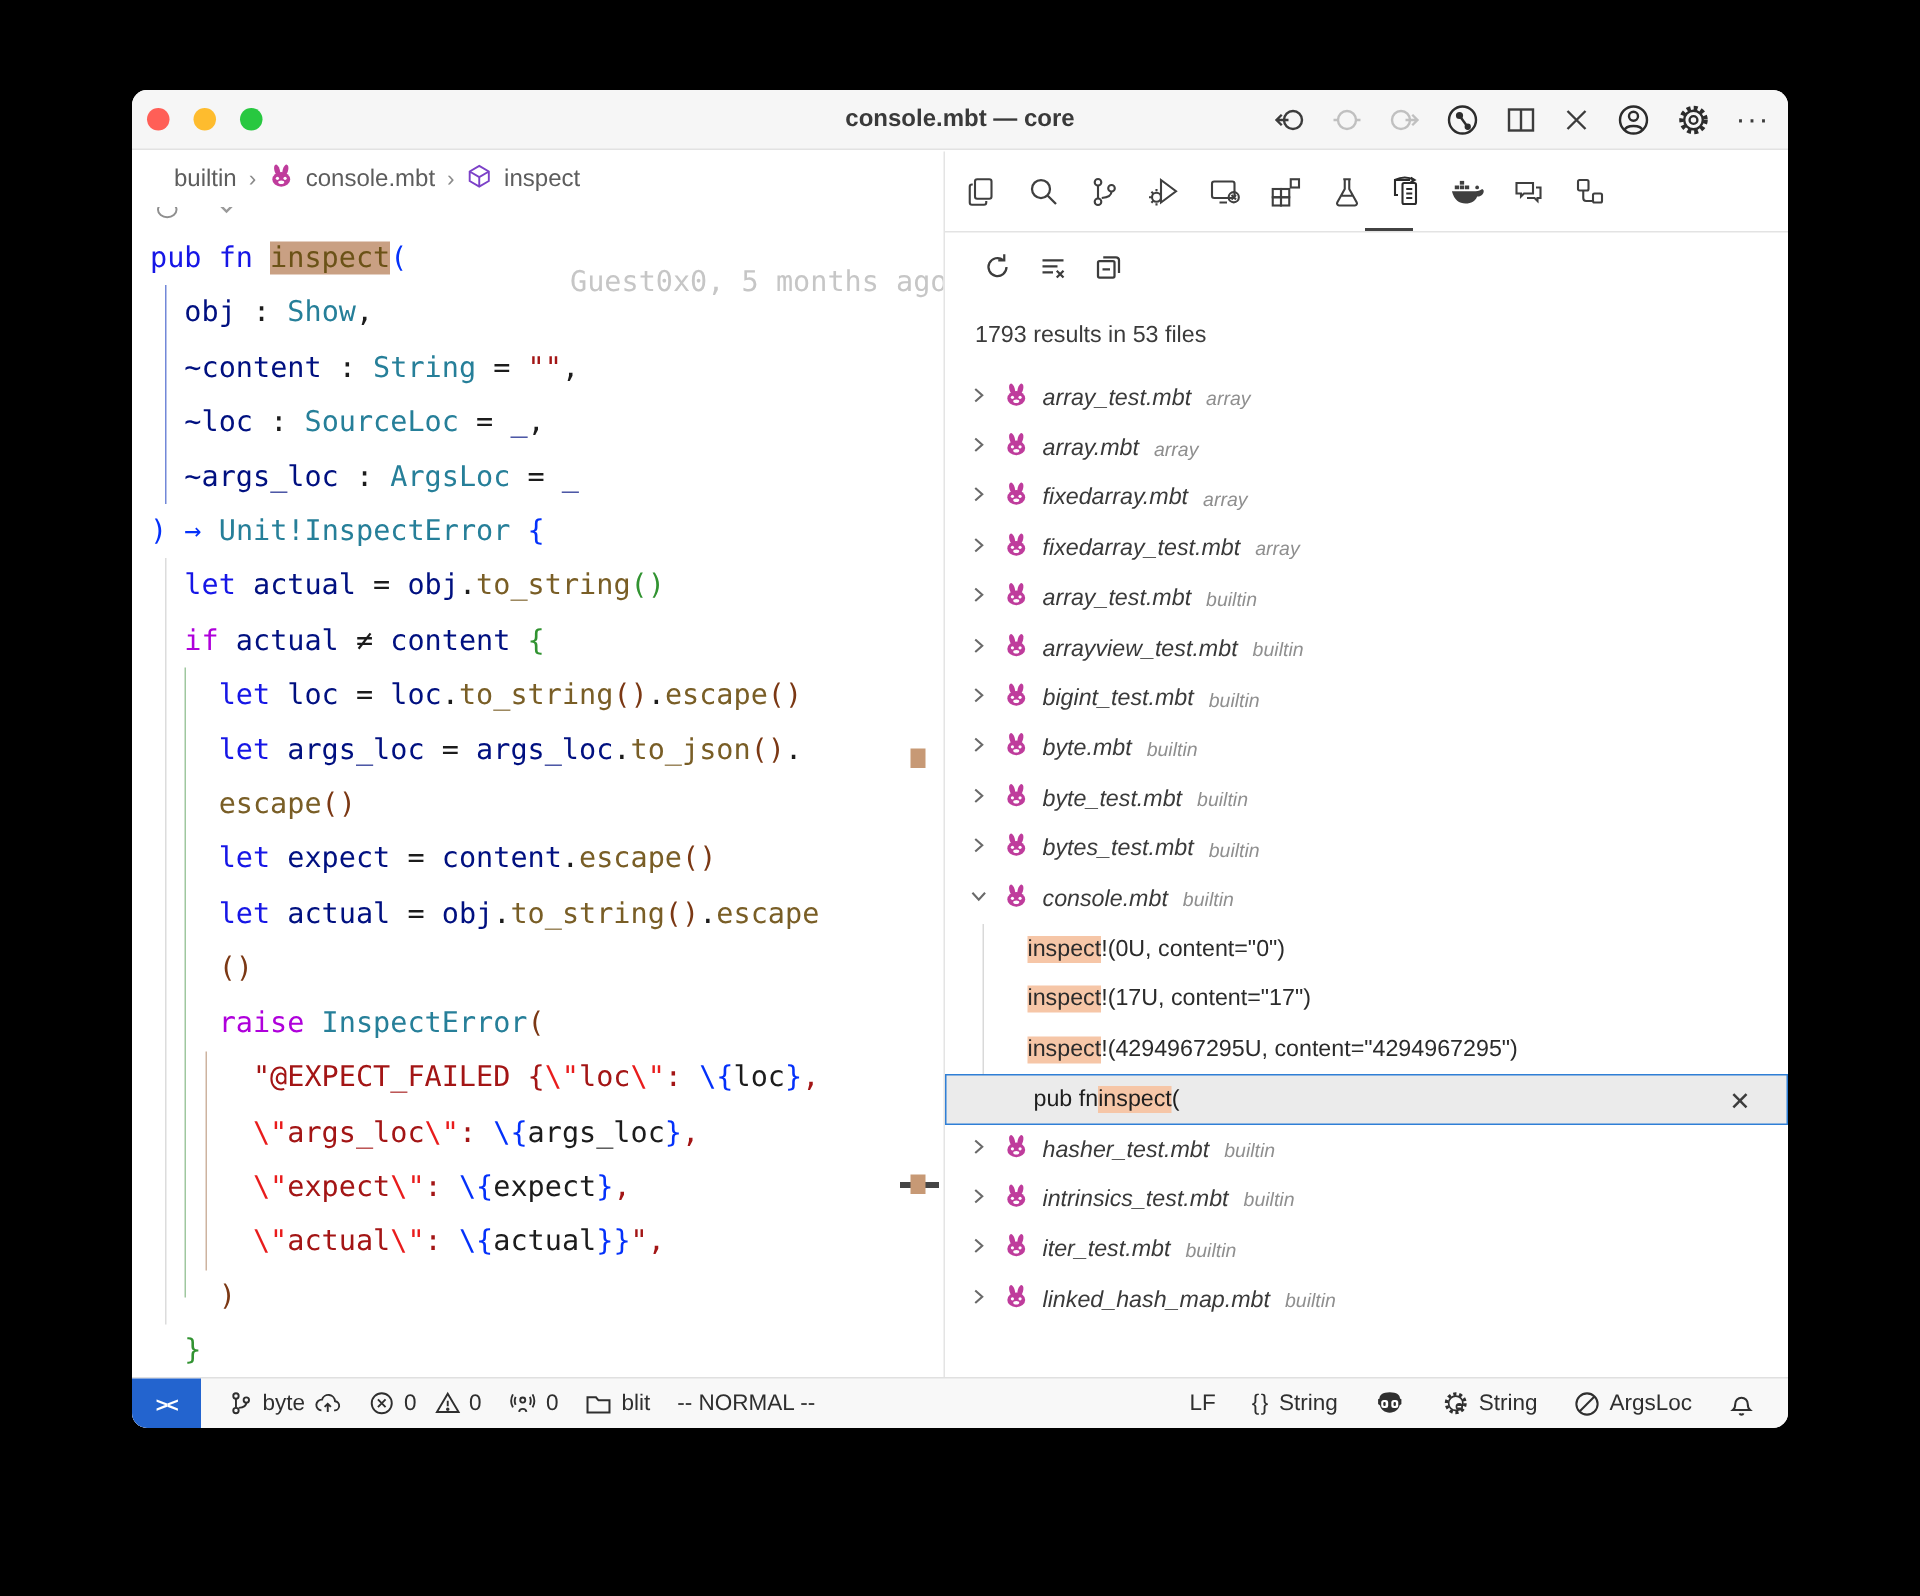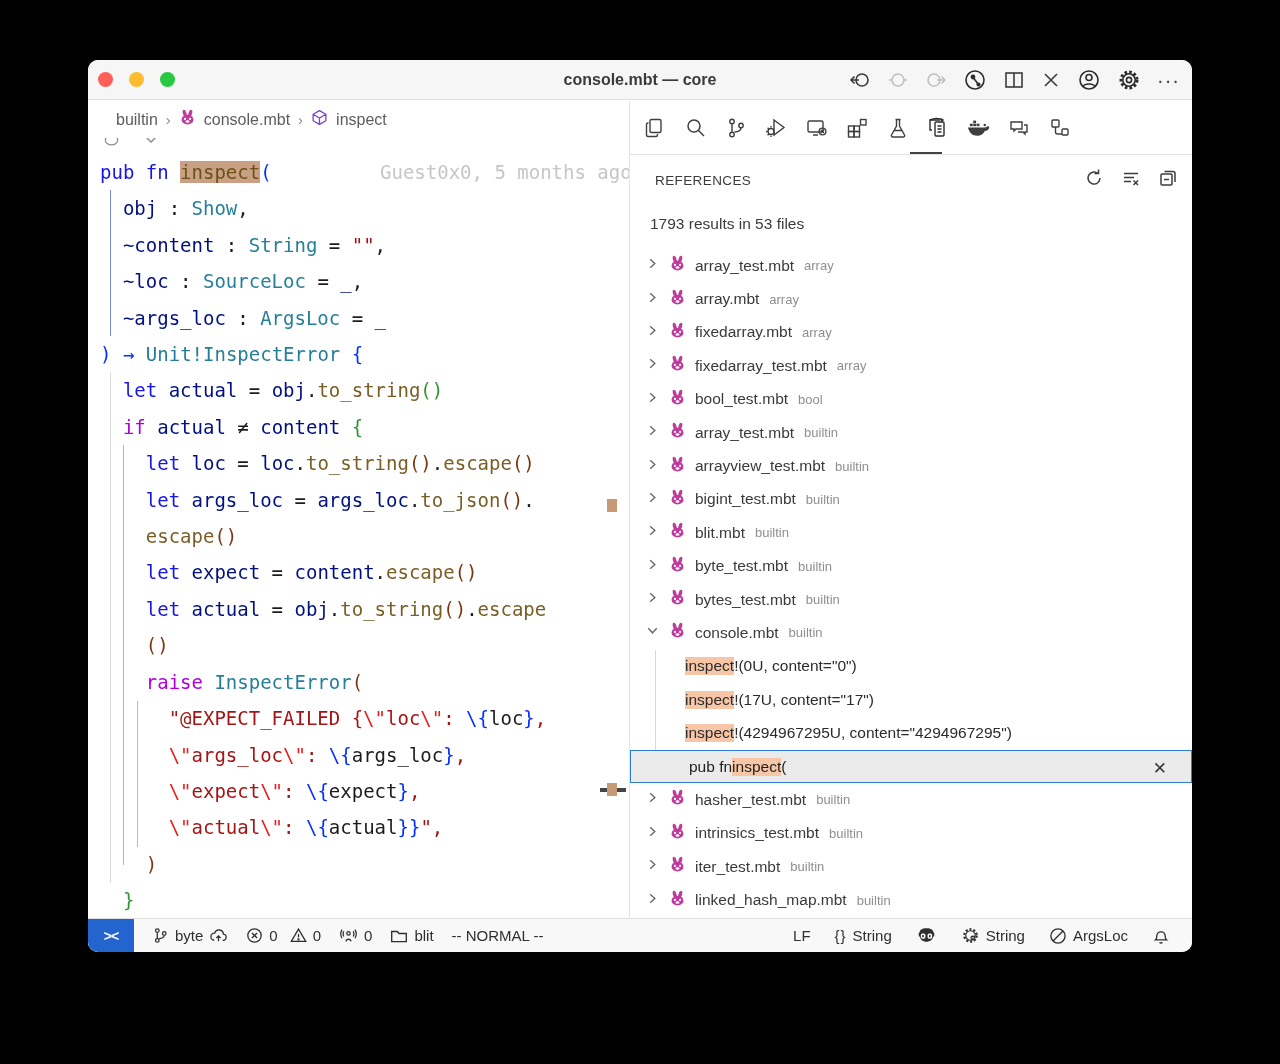--- a/index.html
+++ b/index.html
@@ -16,39 +16,39 @@
   .tb-icons svg{display:block;}
   .dots{font-size:20px;color:#3c3c3c;letter-spacing:1px;line-height:40px;}
 
   
   .left{position:absolute;left:0;top:41px;width:541px;height:817px;background:#fff;}
   .breadcrumb{position:absolute;left:0;top:0;width:100%;height:37px;display:flex;align-items:center;padding-left:28px;gap:8px;font-size:16px;color:#5d5d5d;background:#fff;}
   .crumb-sep{color:#8a8a8a;font-size:15px;}
   .editor{position:absolute;left:0;top:37px;width:541px;height:780px;overflow:hidden;background:#fff;font-family:"DejaVu Sans Mono",monospace;font-size:19px;}
   .code{position:absolute;left:12px;top:16px;white-space:pre;line-height:36.4px;color:#1c1c1c;}
   .topglyphs{position:absolute;left:14px;top:-10px;display:flex;gap:22px;align-items:center;color:#8f8f8f;}
-  .blame{position:absolute;left:292px;top:16px;line-height:36.4px;color:#c6c6c6;white-space:pre;}
+  .blame{position:absolute;left:292px;top:32px;line-height:36.4px;color:#c6c6c6;white-space:pre;}
   .guide{position:absolute;width:0;border-left:1.5px solid transparent;}
   .ov-mark{position:absolute;}
 
   
   .vdivider{position:absolute;left:541px;top:41px;width:1px;height:817px;background:#e4e4e4;}
 
   
   .panel{position:absolute;left:542px;top:41px;width:562px;height:817px;background:#fff;}
   .ptoolbar{position:absolute;left:0;top:0;width:100%;height:54px;border-bottom:1px solid #e3e3e3;display:flex;align-items:center;padding-left:12px;gap:15.5px;}
   .ptool{position:relative;width:25px;height:25px;display:flex;align-items:center;justify-content:center;}
   .ptool svg{display:block;}
   .active-underline{position:absolute;left:280px;top:51px;width:32px;height:2px;background:#424242;}
   .phead{position:absolute;left:0;top:62px;width:100%;height:34px;display:flex;align-items:center;padding:0 14px 0 25px;}
   .phead-title{font-size:13.5px;color:#3b3b3b;letter-spacing:.4px;flex:1;}
   .phead-icons{display:flex;gap:17px;align-items:center;}
   .summary{position:absolute;left:20px;top:114px;font-size:15.5px;color:#3b3b3b;}
   .tree{position:absolute;left:0;top:148px;width:100%;}
-  .trow{position:relative;height:33.4px;display:flex;align-items:center;padding-left:15px;gap:9px;}
+  .trow{position:relative;height:33.4px;display:flex;align-items:center;padding-left:15px;gap:9px;font-style:italic;}
   .trow .name{font-size:15.5px;color:#3a3a3a;}
   .trow .dir{font-size:13px;color:#8f8f8f;margin-left:1px;}
   .mrow{position:relative;height:33.4px;display:flex;align-items:center;padding-left:55px;font-size:15.5px;color:#2b2b2b;}
   .match-hl{background:#f6c6a7;}
   .sel-row{position:relative;height:33.4px;display:flex;align-items:center;padding-left:58px;font-size:15.5px;color:#1f1f1f;background:#ebebeb;border:1.5px solid #2f7fd6;}
   .sel-close{position:absolute;right:24px;top:7px;font-size:17px;color:#3c3c3c;}
   .child-guide{position:absolute;left:25px;width:0;border-left:1px solid #d9d9d9;}
 
   
   .statusbar{position:absolute;left:0;top:858px;width:100%;height:34px;background:#f8f8f8;border-top:1px solid #e0e0e0;display:flex;align-items:center;font-size:15px;color:#2f2f2f;}
@@ -260,21 +260,20 @@
             <svg width="24" height="24" viewBox="0 0 24 24" fill="none" stroke="#3f3f3f" stroke-width="1.4">
               <rect x="4" y="4" width="7" height="7" rx="1"></rect>
               <rect x="14" y="13" width="6" height="6" rx="1"></rect>
               <path d="M7.5 11 v5 a2 2 0 0 0 2 2 H14"></path>
             </svg>
           </span>
         <div class="active-underline"></div>
       </div>
 
       <div class="phead">
-        <span class="phead-title">REFERENCES</span>
         <span class="phead-icons">
           <span><svg width="20" height="20" viewBox="0 0 20 20" fill="none" stroke="#3c3c3c" stroke-width="1.5">
                 <path d="M16 10 a6 6 0 1 1-2.2-4.6"></path>
                 <path d="M14.5 1.5 v4 h-4"></path>
               </svg></span>
           <span><svg width="20" height="20" viewBox="0 0 20 20" fill="none" stroke="#3c3c3c" stroke-width="1.5">
                 <path d="M3 5.5 h14 M3 9.5 h10 M3 13.5 h7 M12.5 12.5 l4.5 4.5 M17 12.5 l-4.5 4.5"></path>
               </svg></span>
           <span><svg width="20" height="20" viewBox="0 0 20 20" fill="none" stroke="#3c3c3c" stroke-width="1.5">
                 <rect x="3" y="6" width="11" height="11" rx="1"></rect>
@@ -362,37 +361,20 @@
             <span><svg width="17" height="17" viewBox="0 0 16 16">
                 <g fill="#bf3c9c">
                   <ellipse cx="5.4" cy="4.2" rx="1.7" ry="3.6" transform="rotate(-16 5.4 4.2)"></ellipse>
                   <ellipse cx="10.6" cy="4.2" rx="1.7" ry="3.6" transform="rotate(16 10.6 4.2)"></ellipse>
                   <ellipse cx="8" cy="10" rx="5.6" ry="4.6"></ellipse>
                 </g>
                 <circle cx="5.6" cy="9.3" r="1" fill="#fff"></circle>
                 <circle cx="10.4" cy="9.3" r="1" fill="#fff"></circle>
                 <ellipse cx="8" cy="11.8" rx="1.9" ry="1.1" fill="#fff"></ellipse>
               </svg></span>
-            <span class="name">bool_test.mbt</span>
-            <span class="dir">bool</span>
-          </div>
-          <div class="trow">
-            <span><svg width="15" height="15" viewBox="0 0 16 16" fill="none" stroke="#6a6a6a" stroke-width="1.5">
-                <path d="M5.5 3.5 L10.5 8 l-5 4.5"></path>
-              </svg></span>
-            <span><svg width="17" height="17" viewBox="0 0 16 16">
-                <g fill="#bf3c9c">
-                  <ellipse cx="5.4" cy="4.2" rx="1.7" ry="3.6" transform="rotate(-16 5.4 4.2)"></ellipse>
-                  <ellipse cx="10.6" cy="4.2" rx="1.7" ry="3.6" transform="rotate(16 10.6 4.2)"></ellipse>
-                  <ellipse cx="8" cy="10" rx="5.6" ry="4.6"></ellipse>
-                </g>
-                <circle cx="5.6" cy="9.3" r="1" fill="#fff"></circle>
-                <circle cx="10.4" cy="9.3" r="1" fill="#fff"></circle>
-                <ellipse cx="8" cy="11.8" rx="1.9" ry="1.1" fill="#fff"></ellipse>
-              </svg></span>
             <span class="name">array_test.mbt</span>
             <span class="dir">builtin</span>
           </div>
           <div class="trow">
             <span><svg width="15" height="15" viewBox="0 0 16 16" fill="none" stroke="#6a6a6a" stroke-width="1.5">
                 <path d="M5.5 3.5 L10.5 8 l-5 4.5"></path>
               </svg></span>
             <span><svg width="17" height="17" viewBox="0 0 16 16">
                 <g fill="#bf3c9c">
                   <ellipse cx="5.4" cy="4.2" rx="1.7" ry="3.6" transform="rotate(-16 5.4 4.2)"></ellipse>
@@ -430,21 +412,21 @@
             <span><svg width="17" height="17" viewBox="0 0 16 16">
                 <g fill="#bf3c9c">
                   <ellipse cx="5.4" cy="4.2" rx="1.7" ry="3.6" transform="rotate(-16 5.4 4.2)"></ellipse>
                   <ellipse cx="10.6" cy="4.2" rx="1.7" ry="3.6" transform="rotate(16 10.6 4.2)"></ellipse>
                   <ellipse cx="8" cy="10" rx="5.6" ry="4.6"></ellipse>
                 </g>
                 <circle cx="5.6" cy="9.3" r="1" fill="#fff"></circle>
                 <circle cx="10.4" cy="9.3" r="1" fill="#fff"></circle>
                 <ellipse cx="8" cy="11.8" rx="1.9" ry="1.1" fill="#fff"></ellipse>
               </svg></span>
-            <span class="name">blit.mbt</span>
+            <span class="name">byte.mbt</span>
             <span class="dir">builtin</span>
           </div>
           <div class="trow">
             <span><svg width="15" height="15" viewBox="0 0 16 16" fill="none" stroke="#6a6a6a" stroke-width="1.5">
                 <path d="M5.5 3.5 L10.5 8 l-5 4.5"></path>
               </svg></span>
             <span><svg width="17" height="17" viewBox="0 0 16 16">
                 <g fill="#bf3c9c">
                   <ellipse cx="5.4" cy="4.2" rx="1.7" ry="3.6" transform="rotate(-16 5.4 4.2)"></ellipse>
                   <ellipse cx="10.6" cy="4.2" rx="1.7" ry="3.6" transform="rotate(16 10.6 4.2)"></ellipse>

